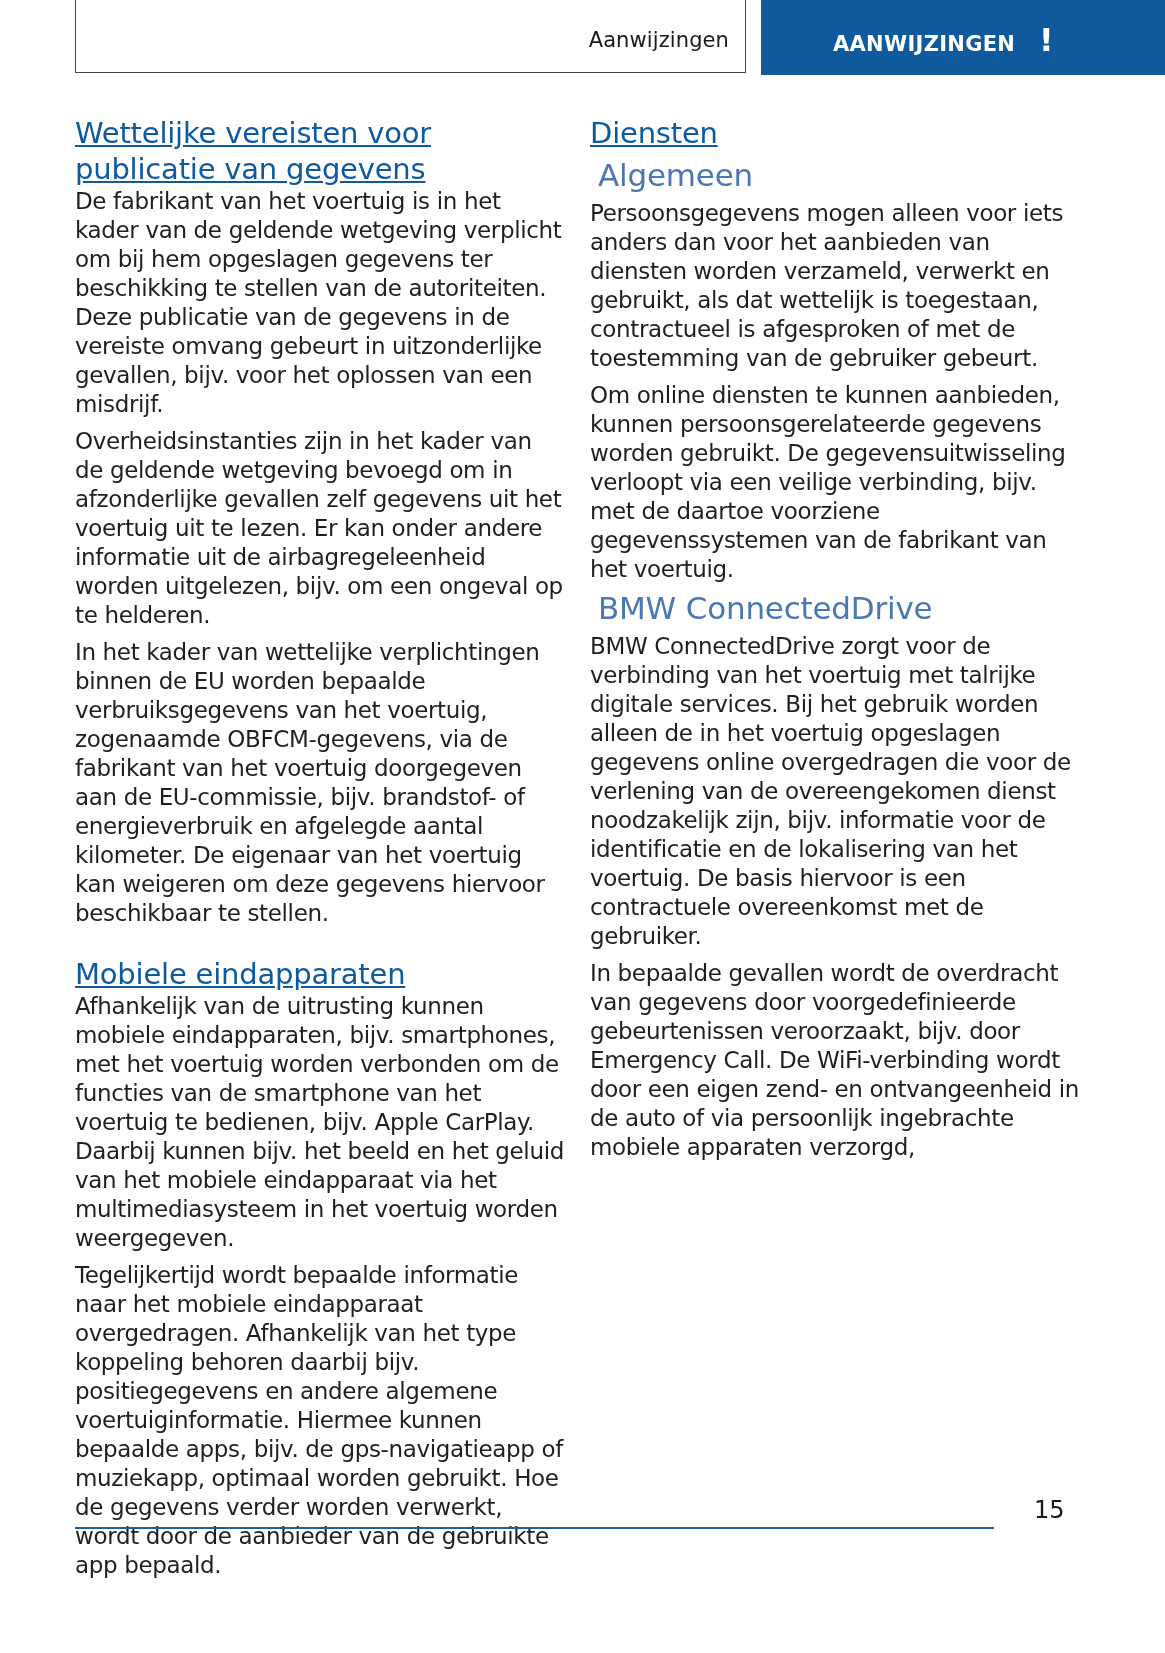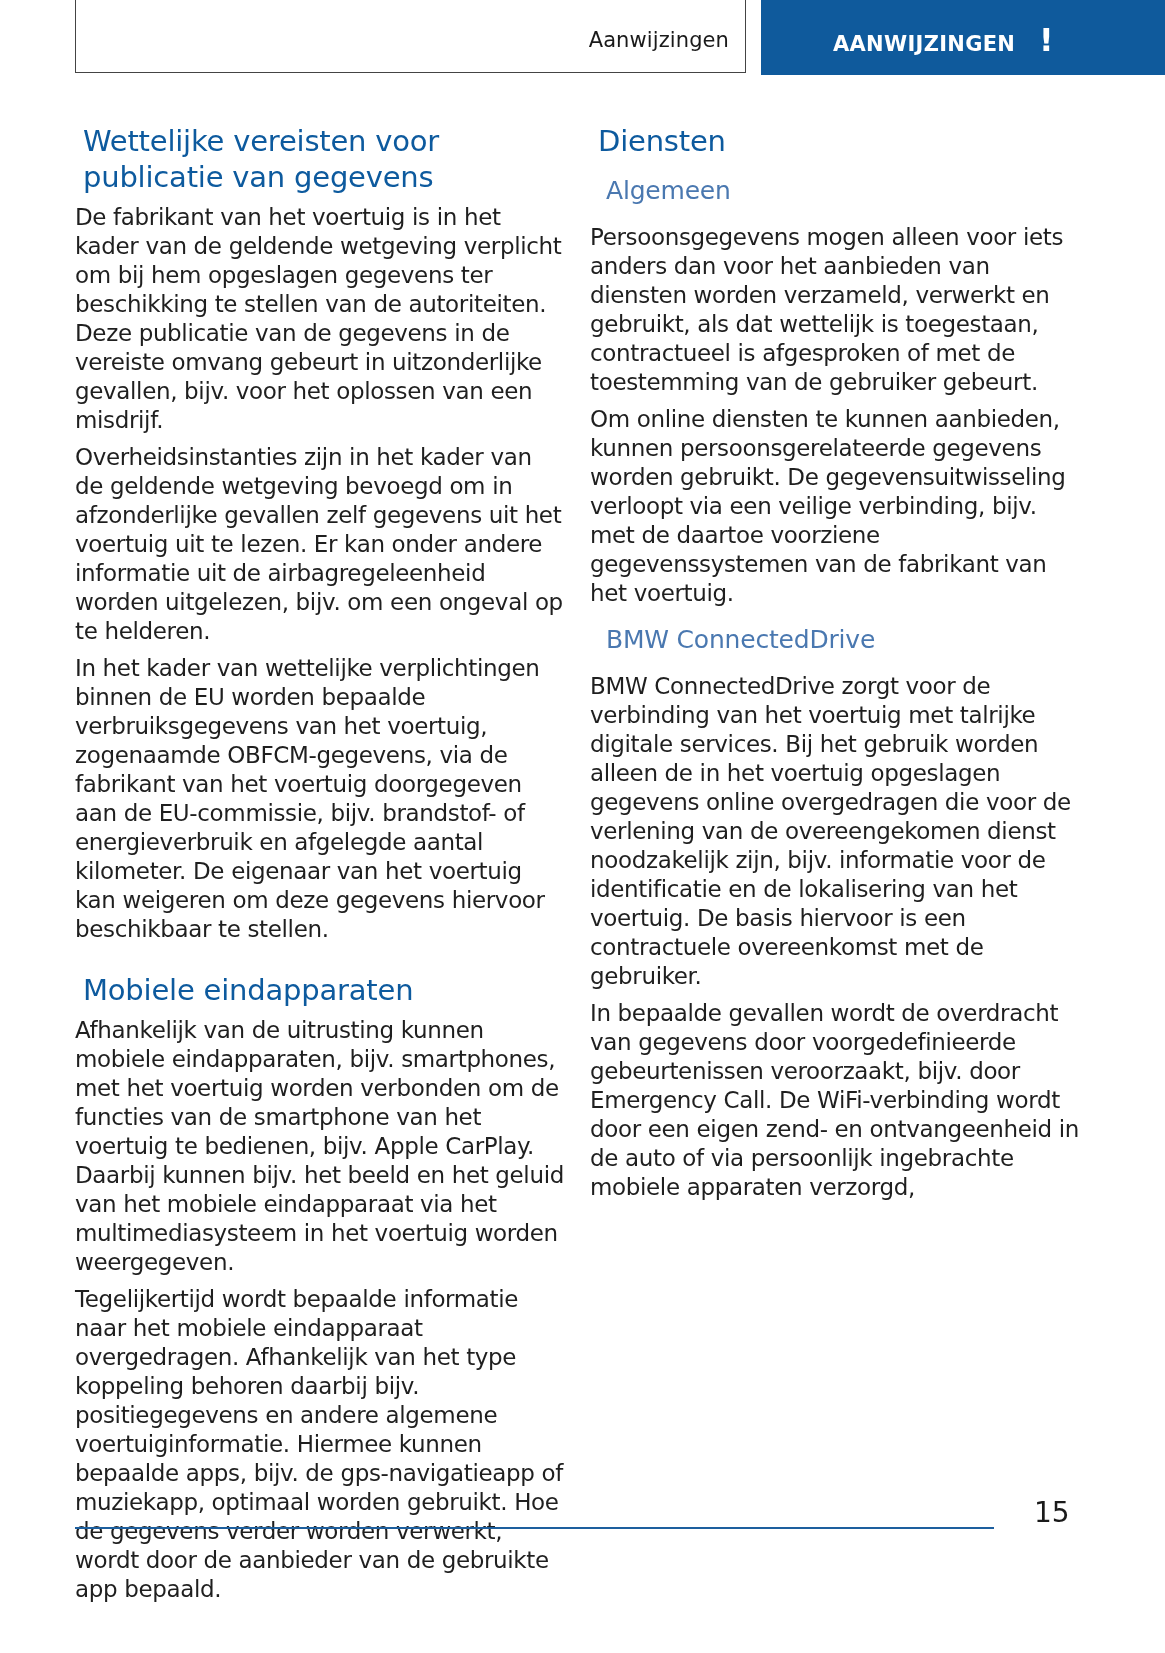--- a/index.html
+++ b/index.html
@@ -25,42 +25,42 @@
     font-size: 21px; font-weight: bold; letter-spacing: 0.3px;
   }
   .header-tab-icon {
     position: absolute; left: 278px; top: 24px;
     font-size: 32px; font-weight: bold; line-height: 1;
   }
   .col { position: absolute; top: 115px; }
   .col-left { left: 75px; width: 490px; }
   .col-right { left: 590px; width: 490px; }
   h1.h-main {
-    margin: 8px; font-weight: normal; color: #0d5a9e;
-    font-size: 29px; line-height: 36px; letter-spacing: -0.2px;
+    margin: 0; font-weight: normal; color: #0d5a9e;
+    font-size: 29px; line-height: 36px; letter-spacing: -0.2px; text-decoration: underline;
   }
   h2.h-sub {
-    margin: 16px; font-weight: normal; color: #4a78b0;
-    font-size: 25px; line-height: 32px; letter-spacing: -0.2px;
+    margin: 8px; font-weight: normal; color: #4a78b0;
+    font-size: 31px; line-height: 32px; letter-spacing: -0.2px;
   }
   p.para {
     margin: 0 0 8px 0;
     font-size: 23px; line-height: 29px; letter-spacing: -0.35px;
     color: #1f1f1f;
   }
   .gap-h1 { margin-bottom: 2px; }
   .gap-sect { margin-top: 28px; }
   .gap-sub { margin-top: 24px; margin-bottom: 6px; }
   .footer-line {
     position: absolute; left: 75px; top: 1527px; width: 919px; height: 2px;
     background: #1d5f9e;
   }
   .page-number {
     position: absolute; left: 1034px; top: 1496px;
-    font-size: 28px; color: #1a1a1a;
+    font-size: 24px; color: #1a1a1a;
   }
 </style>
 </head>
 <body>
 
 <div class="header-box">
   <span class="header-sub">Aanwijzingen</span>
 </div>
 <div class="header-tab">
   <span class="header-tab-label">AANWIJZINGEN</span>

